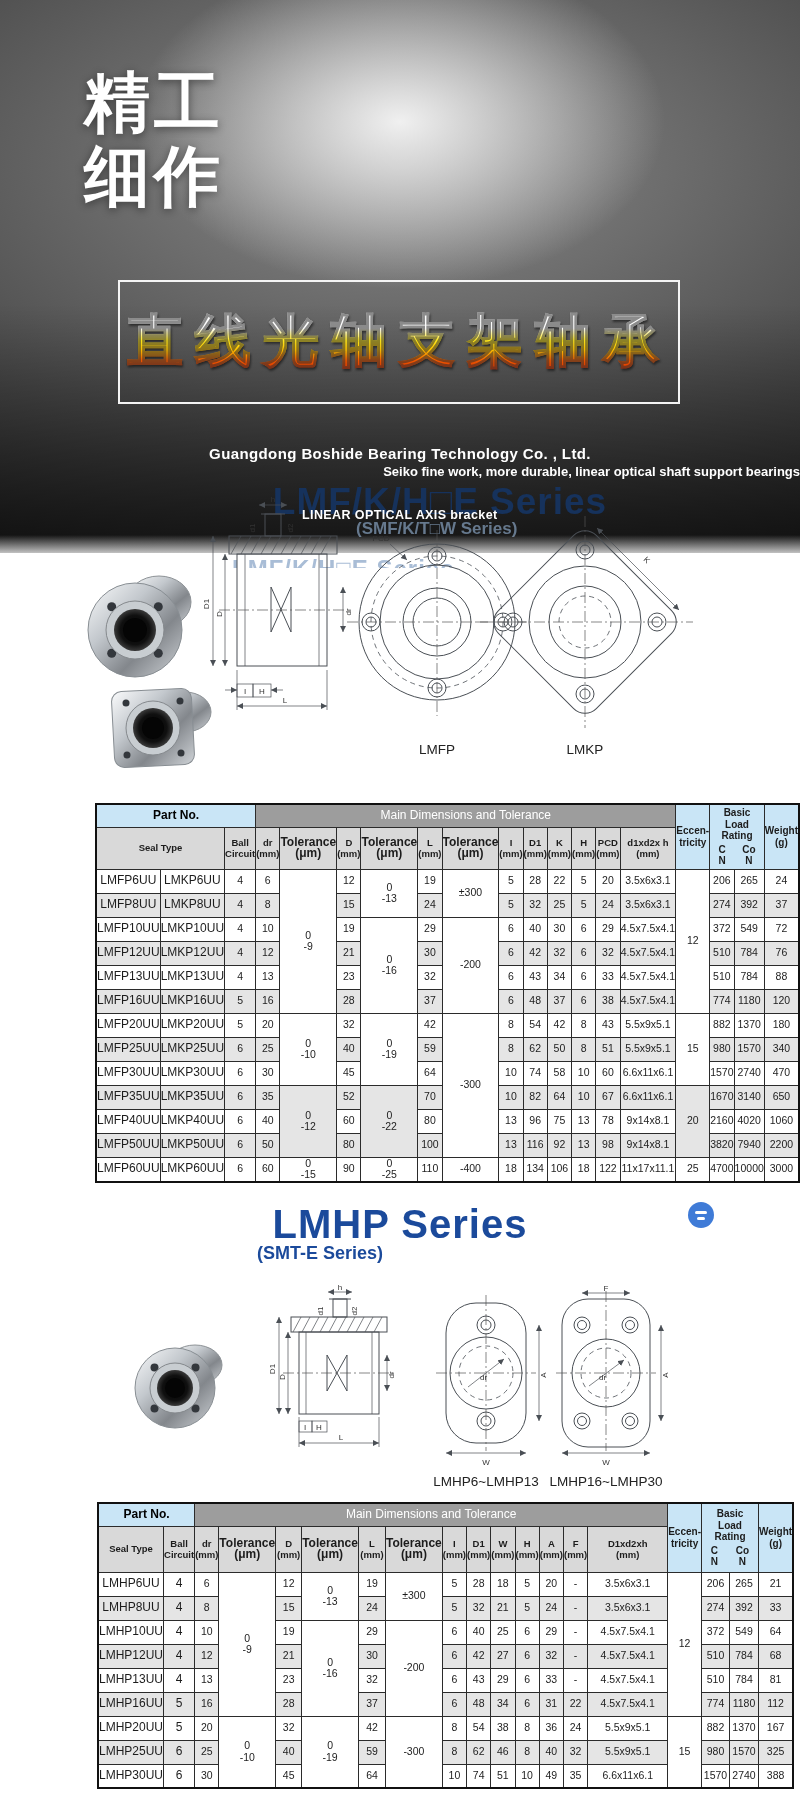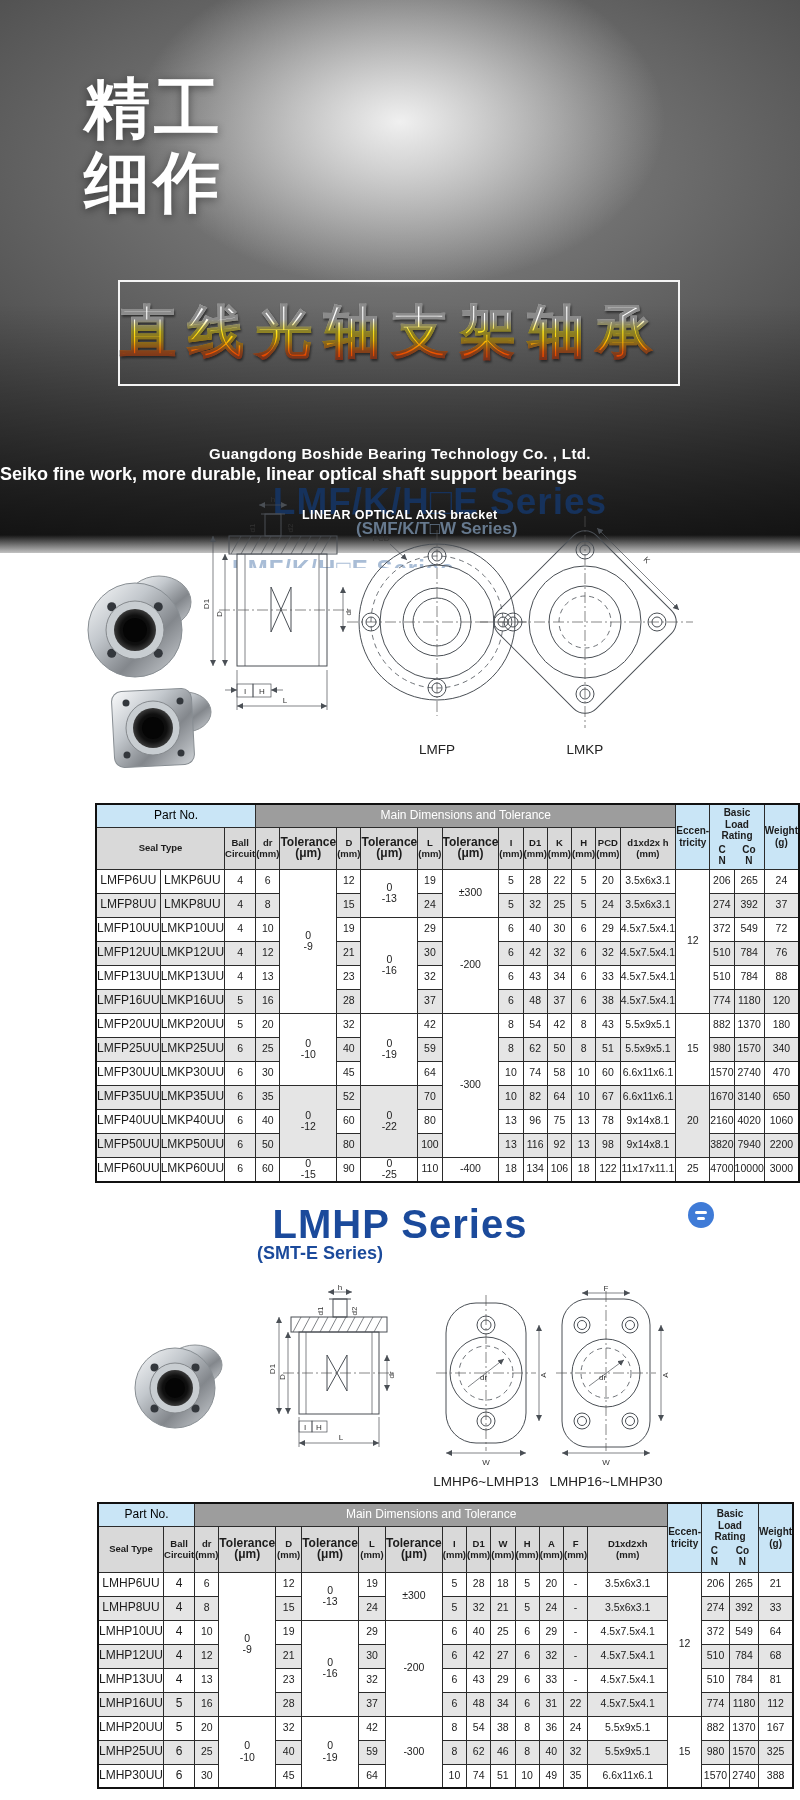--- a/index.html
+++ b/index.html
@@ -11,38 +11,38 @@
   body{position:relative;background:#fff;font-family:"Liberation Sans",sans-serif;overflow:hidden}
 
   
   .hero{position:absolute;left:0;top:0;width:800px;height:553px;
     background:
       linear-gradient(180deg,rgba(0,0,0,0) 55%,rgba(0,0,0,.55) 92%,rgba(0,0,0,.65) 100%),
       radial-gradient(ellipse 46% 42% at 50% 22%,#f0f0f0 0%,rgba(240,240,240,0) 72%),
       radial-gradient(ellipse 120% 90% at 50% 30%,#8a8a8a 0%,#4b4b4b 60%,#222 100%);}
   .hero-strip{position:absolute;left:0;top:535px;width:800px;height:18px;
     background:linear-gradient(180deg,rgba(120,120,120,.0),#c2c2c2)}
-  .slogan{position:absolute;left:84px;top:72px;color:#fff;font-weight:bold;
+  .slogan{position:absolute;left:84px;top:66px;color:#fff;font-weight:bold;
     font-size:66px;line-height:1.12;letter-spacing:4px;text-shadow:0 2px 8px rgba(0,0,0,.45)}
   .headline{position:absolute;left:232px;top:50px;width:480px;text-align:center;
     font-size:148px;font-weight:900;letter-spacing:2px;line-height:1.05;
     background:repeating-linear-gradient(115deg,#05070e 0 7px,#0a1f8f 8px 11px,#05070e 12px 20px,#12269e 21px 24px);
     -webkit-background-clip:text;background-clip:text;color:transparent;
     filter:drop-shadow(0 0 5px rgba(255,255,255,.85)) drop-shadow(0 0 1px rgba(255,255,255,.6))}
-  .banner-box{position:absolute;left:118px;top:280px;width:562px;height:106px;
-    border:2px solid #f4f4f4;display:flex;align-items:center;}
+  .banner-box{position:absolute;left:118px;top:280px;width:562px;height:124px;
+    border:2px solid #f4f4f4;display:flex;align-items:center;justify-content:center}
   .banner-text{font-size:56px;font-weight:900;letter-spacing:12px;
     background:linear-gradient(180deg,#ffffff 0%,#fbfbfb 32%,#ffe81e 48%,#ffc400 60%,#f05a00 74%,#cf2300 90%,#b21c00 100%);
     -webkit-background-clip:text;background-clip:text;color:transparent;
     -webkit-text-stroke:1px rgba(45,45,45,.55);
     filter:drop-shadow(1px 2px 1px rgba(0,0,0,.5))}
   .company{position:absolute;left:0;top:445px;width:800px;text-align:center;
     color:#fff;font-weight:bold;font-size:15px;letter-spacing:.4px}
-  .tagline{position:absolute;left:0;top:464px;width:800px;text-align:left;
-    color:#fff;font-weight:bold;font-size:18px}
+  .tagline{position:absolute;left:0;top:464px;width:800px;text-align:right;
+    color:#fff;font-weight:bold;font-size:13px}
   .series-title{position:absolute;left:0;top:481px;width:800px;text-align:center;
     transform:translateX(40px);font-size:37px;font-weight:900;color:#16325c;letter-spacing:1px}
   .bracket-label{position:absolute;left:302px;top:508px;color:#fff;
     font-size:12.5px;font-weight:bold;letter-spacing:.4px}
   .series-sub{position:absolute;left:356px;top:519px;color:#66798e;
     font-size:17px;font-weight:bold}
   .ghost{position:absolute;left:232px;top:555px;height:13px;overflow:hidden;
     font-size:24px;font-weight:900;color:#a9bdd6;letter-spacing:1px}
 
   
@@ -72,21 +72,21 @@
   #t2{left:97px;top:1502px}
   table.spec{border-collapse:collapse;table-layout:fixed;border:2px solid #111;
     font-size:10.5px;color:#1c1c1c}
   .spec th,.spec td{border:1px solid var(--line);text-align:center;vertical-align:middle;
     padding:0;white-space:pre-line;line-height:11.5px;overflow:hidden}
   .spec thead th{background:#d9d9d9;font-weight:bold;font-size:9.5px}
   .spec thead tr:first-child th{height:23px}
   .spec thead tr:last-child th{height:42px}
   #t2 .spec thead tr:last-child th{height:46px}
   .spec th.blue{background:var(--hdr-blue);font-size:10px}
-  .spec th.b{font-weight:normal;font-size:12px;color:#000}
+  .spec th.b{font-weight:bold;font-size:12px;color:#000}
   .spec th.gray{background:var(--hdr-gray);color:#fff;font-weight:normal;font-size:12px}
   .spec th.sm{font-size:12px}
   .spec .subrow{display:flex;justify-content:space-around;margin-top:2px}
   .spec tbody td{height:24px}
   .spec tbody tr:nth-child(even) td{background:var(--stripe)}
   .spec tbody td.merged{background:#fff}
   .spec tbody td.col0,.spec tbody td.col1{font-size:12px}
 </style>
 </head>
 <body>

